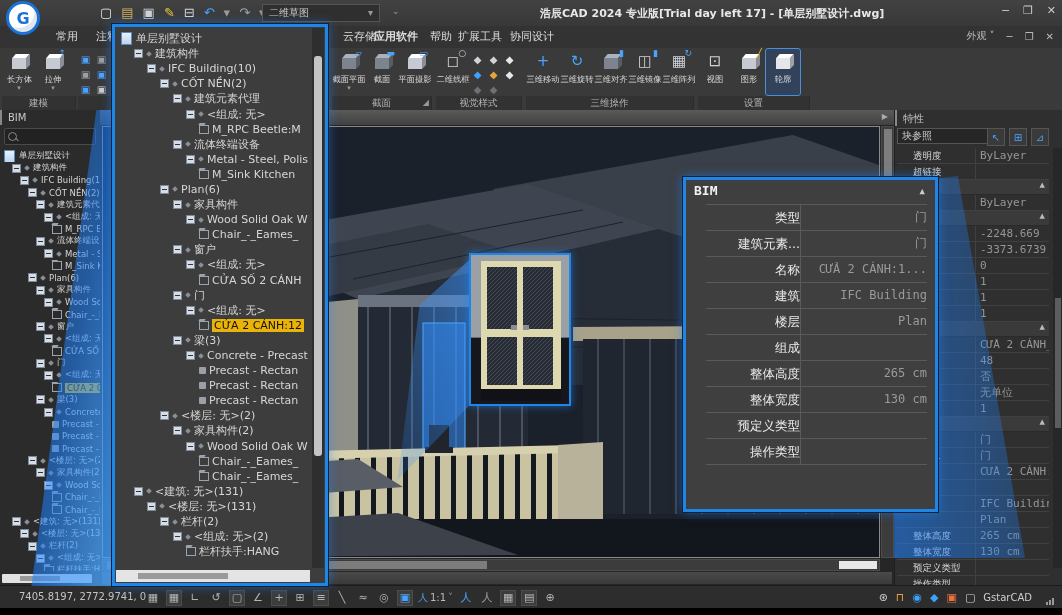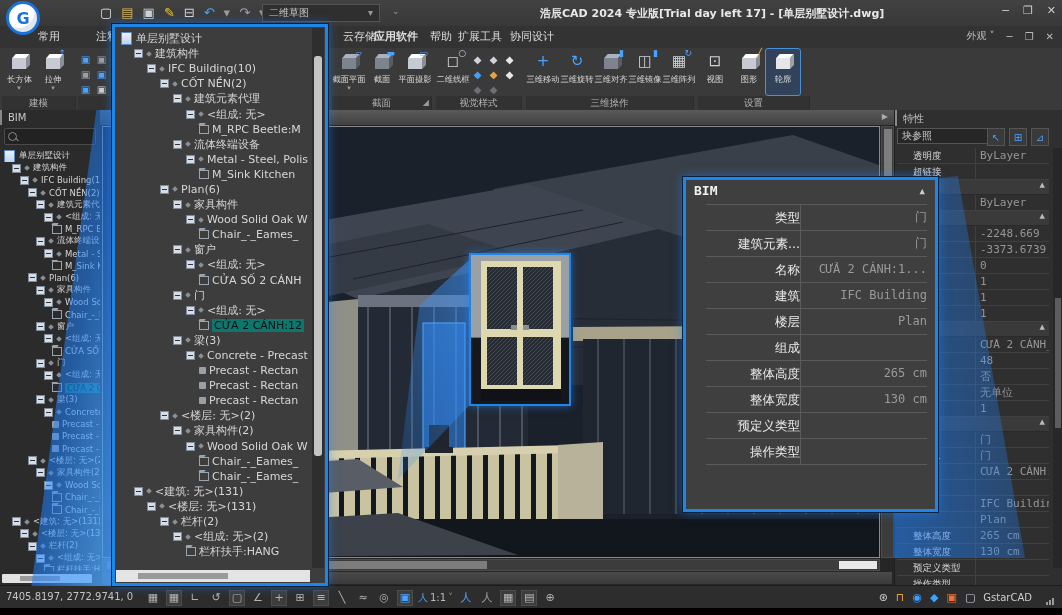--- a/index.html
+++ b/index.html
@@ -57,21 +57,21 @@
   
   .trow{display:flex;align-items:center;white-space:nowrap;overflow:hidden;}
   .expbox{flex:0 0 auto;width:9px;height:9px;background:#d7dde6;border:1px solid #7d8violet;border:1px solid #7d8a9a;box-sizing:border-box;position:relative;margin-right:4px;}
   .expbox:after{content:"";position:absolute;left:1px;top:3px;width:5px;height:1px;background:#333;}
   .diam{flex:0 0 auto;width:4px;height:4px;background:#8a8f96;transform:rotate(45deg);margin-right:4px;}
   .boxic{flex:0 0 auto;width:8px;height:7px;border:1px solid #9aa4ae;margin-right:3px;position:relative;}
   .boxic:after{content:"";position:absolute;left:-1px;top:-3px;width:6px;height:2px;background:#9aa4ae;transform:skewX(-35deg);}
   .cubic{flex:0 0 auto;width:7px;height:7px;background:#9aa0a6;border-radius:1px;margin-right:3px;}
   .docic{flex:0 0 auto;width:9px;height:11px;background:linear-gradient(#eaf2fb,#bcd4ee);border:1px solid #5b89c2;margin-right:4px;}
   .tlabel{color:#d6d6d6;}
-  .tlabel.sel{background:#0f766e;color:#111;padding:0 2px;}
+  .tlabel.sel{background:#eab308;color:#111;padding:0 2px;}
   
   #viewport{left:100px;top:0;width:794px;height:475px;background:#262626;}
   #vp-tabstrip{position:absolute;left:0;top:0;width:794px;height:15px;background:linear-gradient(#5a5a5a,#414141);border-bottom:1px solid #222;}
   #vp-tabstrip .arr{position:absolute;right:6px;top:2px;color:#aaa;font-size:8px;}
   #vp-canvas{position:absolute;left:2px;top:16px;width:778px;height:432px;background:#1b212b;border:1px solid #8a8a8a;box-sizing:border-box;}
   #vp-vscroll{position:absolute;right:0;top:16px;width:13px;height:432px;background:#3c3c3c;border:1px solid #4c4c4c;box-sizing:border-box;}
   #vp-vscroll .thumb{position:absolute;left:2px;top:2px;width:8px;height:60px;background:#7d7d7d;}
   #vp-hscroll{position:absolute;left:2px;top:449px;width:778px;height:12px;background:#3c3c3c;border:1px solid #4c4c4c;box-sizing:border-box;}
   #vp-hscroll .thumb{position:absolute;left:4px;top:1px;width:380px;height:8px;background:#7d7d7d;}
   #vp-hscroll .endbox{position:absolute;right:2px;top:1px;width:38px;height:8px;background:#e8e8e8;}
@@ -123,21 +123,21 @@
   .brow{display:flex;height:25px;line-height:25px;border-bottom:1px solid #5a5a5a;font-size:12.5px;}
   .brow:first-child{border-top:1px solid #5a5a5a;}
   .brow .bl{width:94px;color:#ececec;border-right:1px solid #5a5a5a;overflow:hidden;white-space:nowrap;}
   .brow .bv{flex:1;padding-left:10px;color:#9a9a9a;font-family:"DejaVu Sans Mono",monospace;font-size:12px;
             overflow:hidden;white-space:nowrap;}
   
   #door-callout{left:469px;top:253px;width:102px;height:153px;border:2px solid #1f86e8;box-sizing:border-box;
       z-index:19;background:linear-gradient(#9aa0a4 55%,#15171c 56%);box-shadow:0 0 8px rgba(30,134,255,.6);}
   
   #statusbar{left:0;top:585px;width:1062px;height:23px;background:#2d2d2d;border-top:1px solid #1c1c1c;}
-  #sb-coords{position:absolute;left:6px;top:5px;color:#c4c4c4;font-size:10px;}
+  #sb-coords{position:absolute;left:19px;top:5px;color:#c4c4c4;font-size:10px;}
   #sb-icons{position:absolute;left:145px;top:0;height:23px;display:flex;align-items:center;gap:5px;}
   #sb-icons .si{width:16px;height:16px;display:flex;align-items:center;justify-content:center;
                 color:#b5b5b5;font-size:11px;}
   #sb-icons .si.active{background:#3d3d3d;border:1px solid #4c4c4c;box-sizing:border-box;}
   #sb-scale{display:flex;align-items:center;gap:2px;color:#bbb;font-size:10px;}
   #sb-right{position:absolute;right:30px;top:0;height:23px;display:flex;align-items:center;gap:8px;}
   #sb-right .si{font-size:11px;}
   #sb-brand{color:#cfcfcf;font-size:10px;}
   #sb-bars{position:absolute;right:8px;bottom:4px;display:flex;align-items:flex-end;gap:1px;}
   #sb-bars div{width:2px;background:#9a9a9a;}
@@ -176,21 +176,21 @@
   </div>
   <div class="abs" id="qat-more">⌄</div>
 
   <div class="abs" id="menubar">
     <div class="abs" id="menu-right">
       <span><span>外观</span> ˅</span>
       <span>─</span>
       <span>❐</span>
       <span>✕</span>
     </div>
-  <span class="mtab" style="left: 38px;">常用</span>
+  <span class="mtab" style="left: 56px;">常用</span>
       <span class="mtab" style="left: 68px; margin-top: 21px;">插入</span>
       <span class="mtab" style="left: 96px;">注释</span>
       <span class="mtab" style="left: 343px;">云存储</span>
       <span class="mtab" style="left: 374px; font-weight: bold;">应用软件</span>
       <span class="mtab" style="left: 430px;">帮助</span>
       <span class="mtab" style="left: 458px;">扩展工具</span>
       <span class="mtab" style="left: 510px;">协同设计</span>
     </div>
 
   <div class="abs" id="ribbon">

